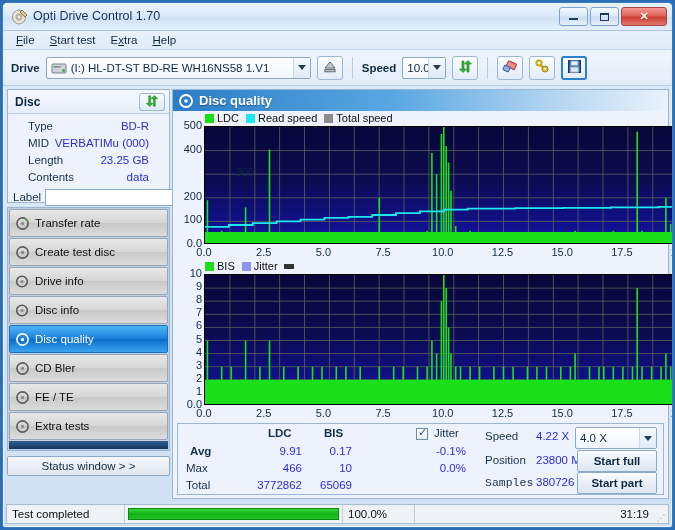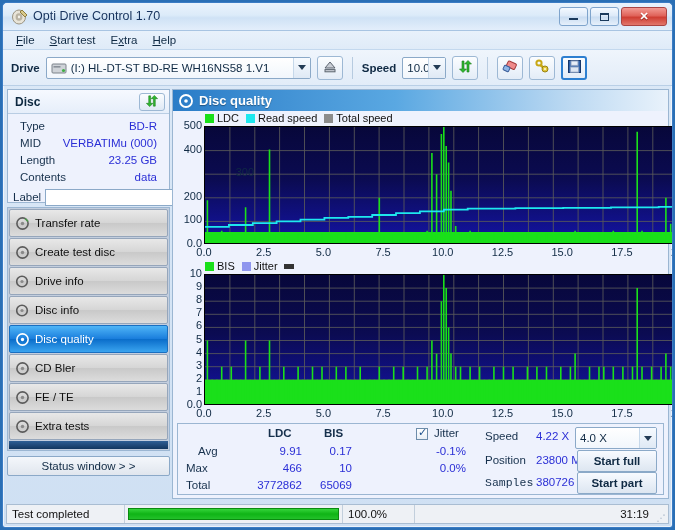--- a/index.html
+++ b/index.html
@@ -107,21 +107,21 @@
     background:linear-gradient(to bottom,#f6f9ff,#e6eefa);
     display:flex; align-items:center; padding-left:7px;
     font-weight:bold; font-size:12px; color:#0d2840;
   }
   .dischdr .rb {
     position:absolute; right:4px; top:3px; width:26px; height:18px;
     border:1px solid #9db8d4; border-radius:3px;
     background:linear-gradient(to bottom,#fbfdff,#dfe9f5);
     display:flex; align-items:center; justify-content:center;
   }
-  .drow { display:flex; align-items:center; height:17px; padding:0 12px; }
+  .drow { display:flex; align-items:center; height:17px; padding:0 20px; }
   .drow .k { color:#16304c; font-size:11.5px; }
   .drow .v { margin-left:auto; color:#2b2fd6; font-size:11.5px; }
   .labelrow { display:flex; align-items:center; height:22px; padding:0 5px; margin-top:1px; }
   .labelrow .k { color:#16304c; font-size:11.5px; margin-right:4px; }
   .labelinput {
     flex:1; height:17px; border:1px solid #8ba9c8; background:#fff;
   }
   .discbtn {
     width:22px;height:20px;margin-left:4px;border:1px solid #9db8d4;border-radius:3px;
     background:linear-gradient(to bottom,#fbfdff,#dfe9f5);
@@ -854,21 +854,21 @@
             <div class="axlabel" style="width: 40px; text-align: center; left: 488.6px; top: 147px;">20.0</div>
           </div>
       </div>
 
       <div class="statsbox">
         <div class="st" style="left:90px;top:3px;font-weight:bold;">LDC</div>
         <div class="st" style="left:146px;top:3px;font-weight:bold;">BIS</div>
         <div class="cb" style="left:238px;top:4px;"></div>
         <div class="st" style="left:256px;top:3px;">Jitter</div>
 
-        <div class="st" style="left:20px;top:21px;">Avg</div>
+        <div class="st" style="left:12px;top:21px;font-weight:bold;">Avg</div>
         <div class="stv" style="left:78px;top:21px;width:46px;text-align:right;">9.91</div>
         <div class="stv" style="left:134px;top:21px;width:40px;text-align:right;">0.17</div>
         <div class="stv" style="left:248px;top:21px;width:40px;text-align:right;">-0.1%</div>
 
         <div class="st" style="left:8px;top:38px;">Max</div>
         <div class="stv" style="left:78px;top:38px;width:46px;text-align:right;">466</div>
         <div class="stv" style="left:134px;top:38px;width:40px;text-align:right;">10</div>
         <div class="stv" style="left:248px;top:38px;width:40px;text-align:right;">0.0%</div>
 
         <div class="st" style="left:8px;top:55px;">Total</div>

